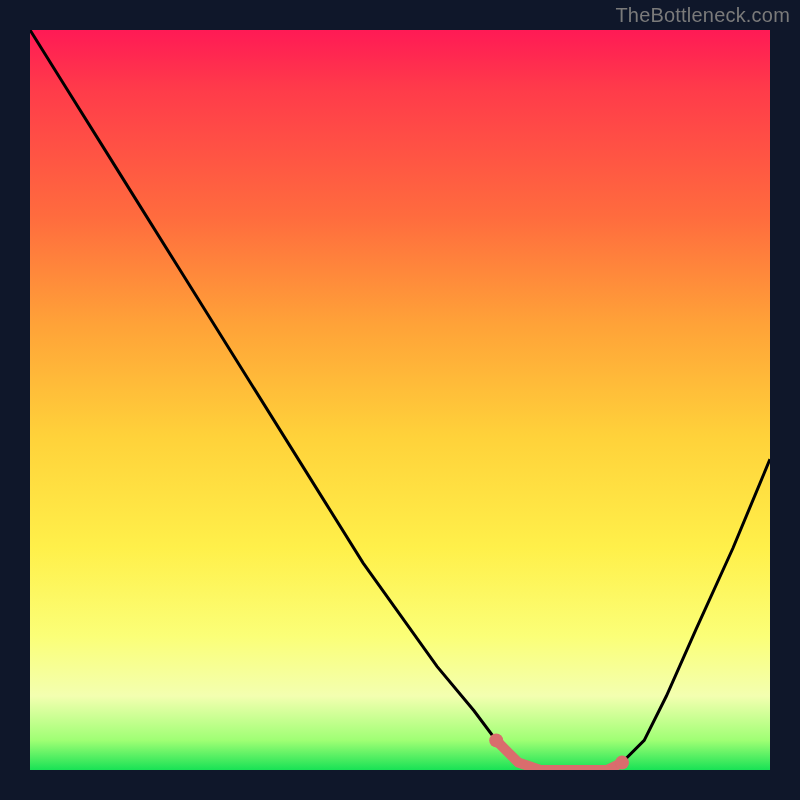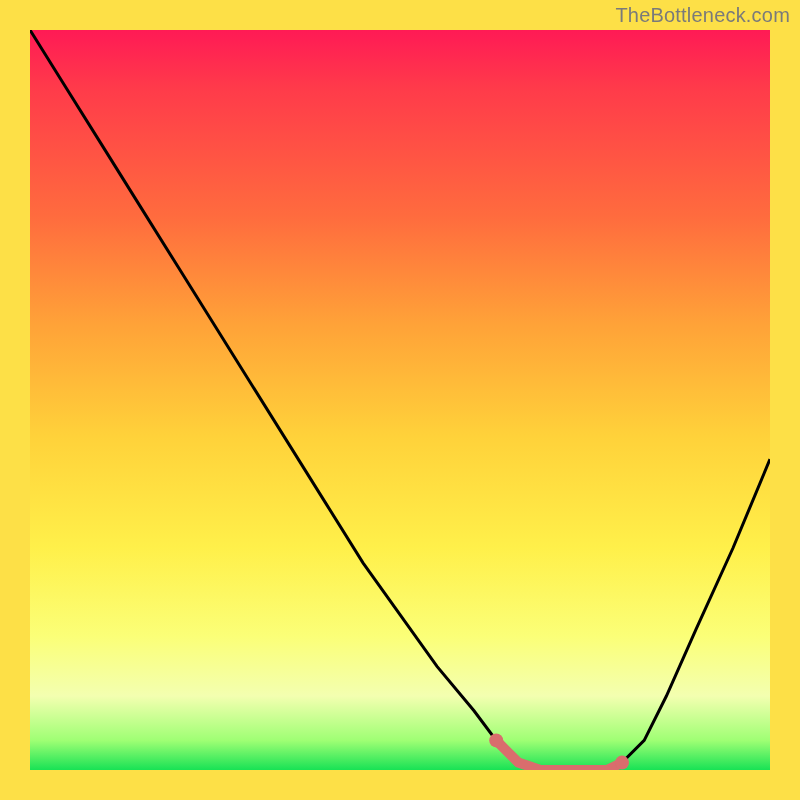--- a/index.html
+++ b/index.html
@@ -8,21 +8,21 @@
     width: 800px;
     height: 800px;
     background: #000;
     font-family: Arial, Helvetica, sans-serif;
     overflow: hidden;
   }
   .frame {
     position: relative;
     width: 800px;
     height: 800px;
-    background: #fde047;
+    background: #0f172a;
   }
   .attribution {
     position: absolute;
     top: 4px;
     right: 10px;
     color: #7a7a7a;
     font-size: 20px;
     font-weight: 500;
     letter-spacing: 0.2px;
     z-index: 10;

